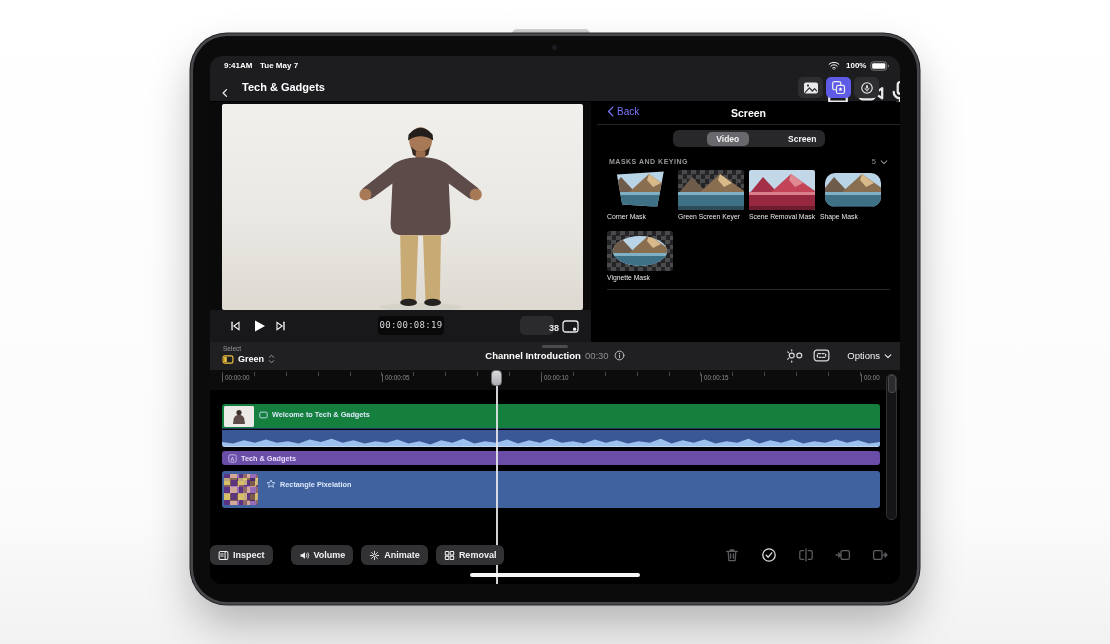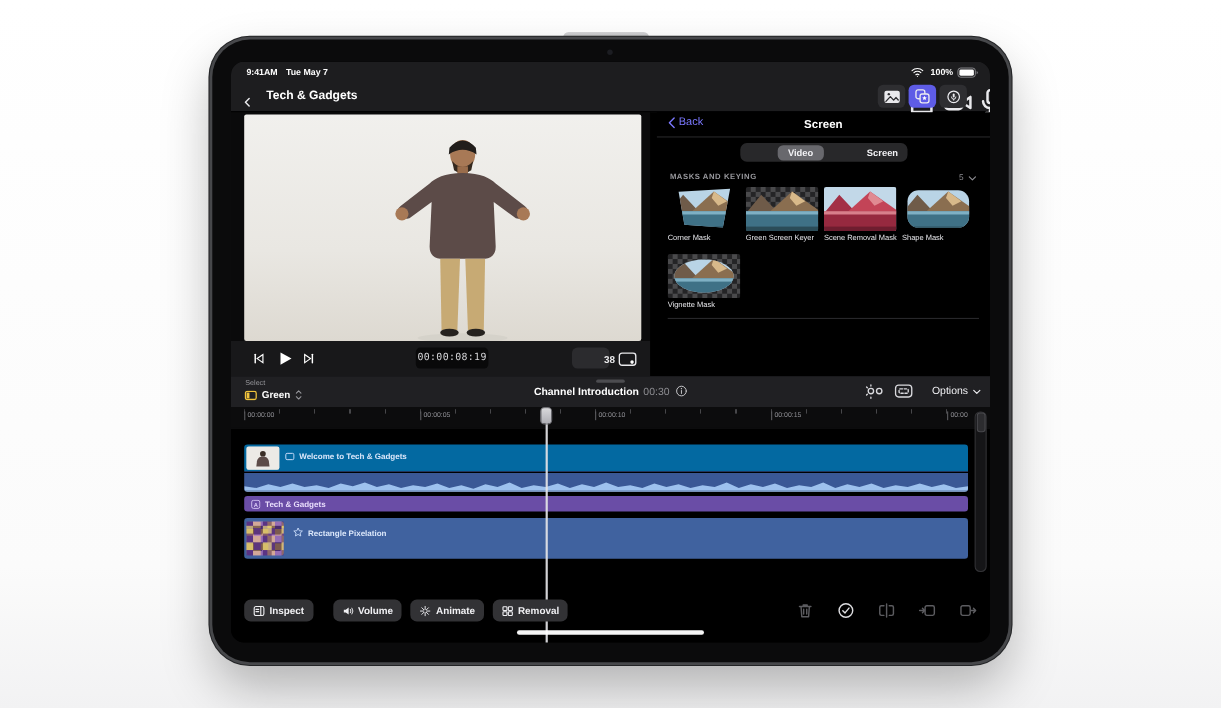--- a/index.html
+++ b/index.html
@@ -69,21 +69,21 @@
   .opt { position:absolute; right:8px; top:8px; display:flex; align-items:center; gap:4px; color:#f2f2f5; font-size:9.5px; }
   .thi { position:absolute; top:6px; width:17px; height:15px; color:#d9d9dd; }
 
   .ruler { position:absolute; top:28px; left:0; width:690px; height:20px; background:#0c0c0d; border-bottom:1px solid #0c0c0d; }
   .ticks { position:absolute; top:2px; left:12px; width:660px; height:4px;
            background:repeating-linear-gradient(90deg,#47474a 0 1px,transparent 1px 31.9px); }
   .rl { position:absolute; top:4px; font-size:6.3px; color:#8e8e93; border-left:1px solid #5c5c60; padding-left:2px; line-height:8px; }
 
   .tracks { position:absolute; top:48px; left:0; width:690px; height:150px; }
   .clip { position:absolute; left:12px; width:658px; border-radius:3px; overflow:hidden; }
-  .clip1v { top:14px; height:25px; background:#0369a1; border-bottom:1px solid #233a66; border-radius:3px 3px 0 0;text-decoration:underline; }
+  .clip1v { top:14px; height:25px; background:#15803d; border-bottom:1px solid #233a66; border-radius:3px 3px 0 0;text-decoration:underline; }
   .clip1a { top:40px; height:17px; background:#3a5896; border-radius:0 0 3px 3px; }
   .wave { position:absolute; bottom:1px; left:0; width:100%; height:13px; }
   .clip2 { top:61px; height:14px; background:#6a4da6; }
   .clip3 { top:81px; height:37px; background:#40629f; }
   .cliplab { position:absolute; font-size:7.3px; font-weight:bold; color:#dce8fb; display:flex; align-items:center; gap:4px; }
   .mini-thumb { position:absolute; left:2px; top:2px; width:30px; height:21px; background:#e9e7e3; border-radius:2px; overflow:hidden; }
   .mosaic { position:absolute; left:2px; top:3px; width:34px; height:31px; border-radius:3px;
             background:conic-gradient(#e0bf45 25%, #8351a8 0 50%, #c9a23f 0 75%, #5b3b86 0) 0 0/13px 13px; }
   .mosaic::after { content:""; position:absolute; inset:0;
             background:conic-gradient(rgba(220,200,120,.75) 25%, rgba(90,45,130,.6) 0 50%, rgba(200,150,220,.55) 0 75%, rgba(60,30,90,.55) 0) 6px 4px/17px 15px; }
@@ -432,21 +432,21 @@
             </div>
           </div>
         </div>
 
         <div class="playhead-line"></div>
         <div class="playhead-hd"></div>
         <div class="vscroll"></div>
         <div class="vhandle"></div>
 
         <div class="strip">
-          <div class="sbtn" style="margin-left:12px;margin-right:10px">
+          <div class="sbtn" style="margin-left:0;margin-right:10px">
             <svg class="ic" viewBox="0 0 14 14">
                 <rect x="1.4" y="1.8" width="11.2" height="10.4" rx="2"></rect>
                 <path d="M9 1.8v10.4M3.4 5h3.2M3.4 7.6h3.2"></path>
               </svg>
             <span>Inspect</span>
           </div>
           <div class="sbtn">
             <svg class="ic" viewBox="0 0 14 14">
                 <path d="M2 5.4h2.2L7.6 3v8L4.2 8.6H2z" fill="currentColor" stroke="none"></path>
                 <path d="M9.6 5a3.4 3.4 0 0 1 0 4M11.4 3.6a5.8 5.8 0 0 1 0 6.8" stroke-width="1.1"></path>

